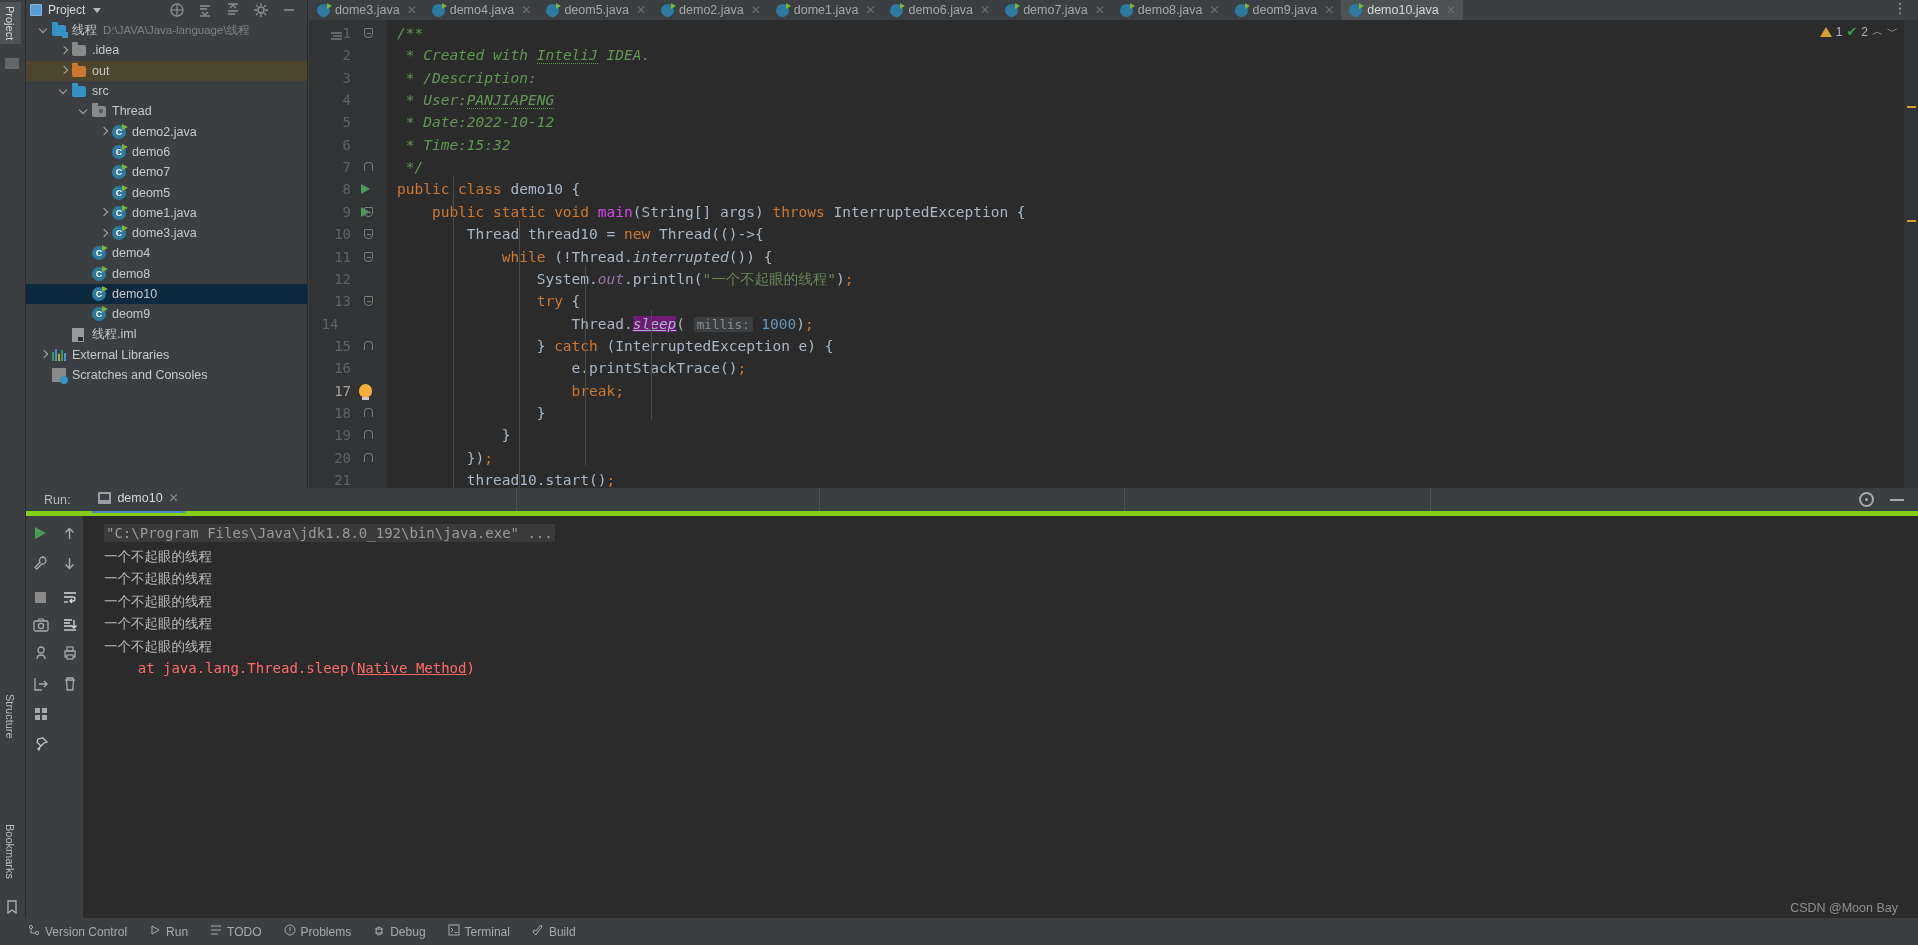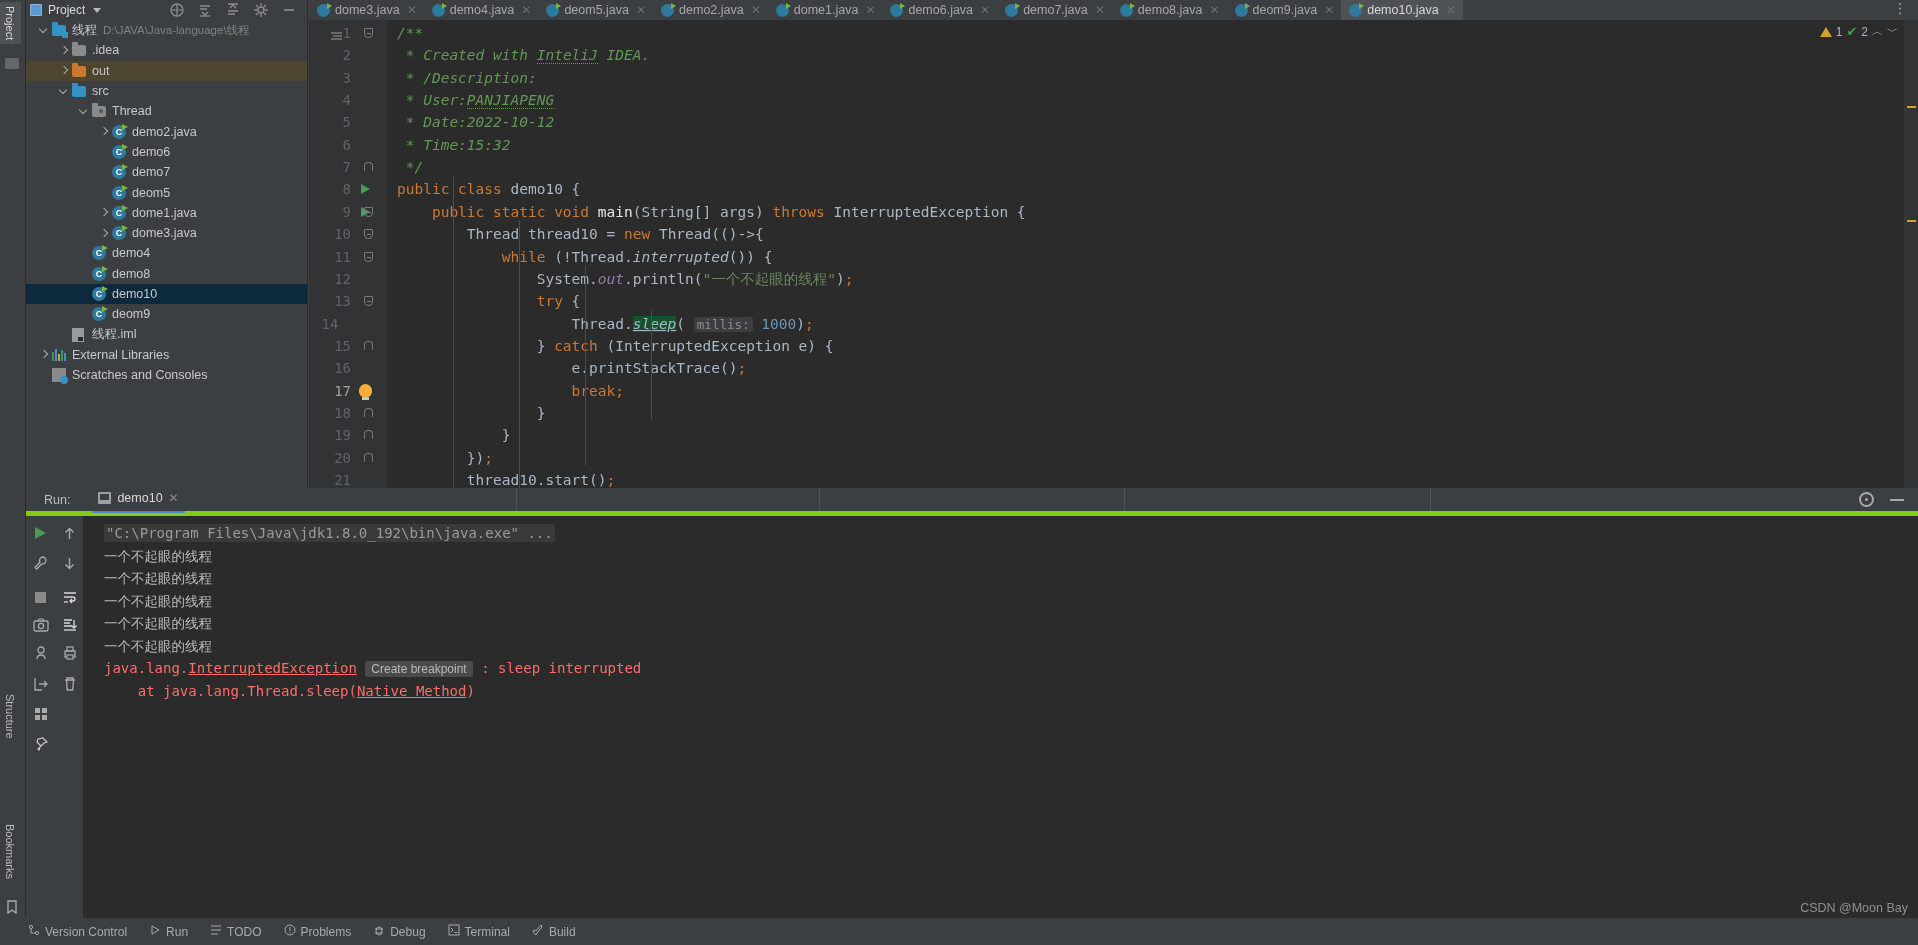--- a/index.html
+++ b/index.html
@@ -161,27 +161,27 @@
     background:#f5ad3c;
   }
   .bulb::after{content:"";position:absolute;left:3px;bottom:-3px;width:7px;height:3px;background:#c9c9c9;}
   .iguide { position:absolute; top:0; width:1px; height:100%; background:#4b4b4b; }
 
   .kw  { color: #cc7832; }
   .str { color: #6a8759; }
   .num { color: #6897bb; }
   .cmt { color: #629755; font-style: italic; }
   .fld { color: #9876aa; font-style: italic; }
-  .mth { color: #e5e5e5; }
+  .mth { color: #d946ef; }
   .itl { font-style: italic; }
   .hint {
     background: #3c3f41; color: #8c8c8c; font-size: 12.5px; padding: 0 3px;
     border-radius: 3px; font-style: normal;
   }
-  .sleep-hl { background: #14532d; text-decoration: underline; }
+  .sleep-hl { background: #701a75; text-decoration: underline; }
   .squig { border-bottom: 1px dotted #629755; }
 
   .scroll-strip {
     position: absolute; right: 0; top: 0; width: 14px; height: 100%; background: #313335;
   }
   .warn-mark { position:absolute; right:2px; width:9px; height:2px; }
 
   
   .inspect-widget {
     position: absolute; right: 20px; top: 24px; display: flex; align-items: center;
@@ -259,21 +259,21 @@
 
   
   .statusbar {
     position: absolute; left: 0; bottom: 0; width: 100%; height: 27px;
     background: #3c3f41; display: flex; align-items: center; gap: 22px;
     padding-left: 28px; font-size: 12px; color: #a9a9a9; overflow:hidden;
   }
   .sb-item { display: flex; align-items: center; gap: 5px; white-space: nowrap; }
 
   .watermark {
-    position: absolute; right: 10px; bottom: 30px;
+    position: absolute; right: 20px; bottom: 30px;
     color: #8f8f8f; font-size: 12.5px;
   }
 </style>
 </head>
 <body>
 
 <div class="ide">
 
   <div class="left-strip">
     <div class="vtab project">Project</div>
@@ -715,21 +715,20 @@
       </div>
     </div>
 
     <div class="console">
         <div class="crow"><span class="cmdline">"C:\Program Files\Java\jdk1.8.0_192\bin\java.exe" ...</span></div>
         <div class="crow cn">一个不起眼的线程</div>
         <div class="crow cn">一个不起眼的线程</div>
         <div class="crow cn">一个不起眼的线程</div>
         <div class="crow cn">一个不起眼的线程</div>
         <div class="crow cn">一个不起眼的线程</div>
-        <div class="crow"><span class="err">java.lang.</span><span class="err-u">InterruptedException</span> <span class="chip">Create breakpoint</span><span class="err"> : sleep interrupted</span></div>
         <div class="crow"><span class="err">    at java.lang.Thread.sleep(</span><span class="err-u">Native Method</span><span class="err">)</span></div>
         <div class="crow">&nbsp;</div>
       </div>
   </div>
 
   <div class="statusbar">
       <div class="sb-item">
         <span><svg width="12" height="12" viewBox="0 0 12 12">
             <circle cx="3" cy="3" r="1.6" fill="none" stroke="#a9a9a9"></circle>
             <circle cx="9" cy="9" r="1.6" fill="none" stroke="#a9a9a9"></circle>

